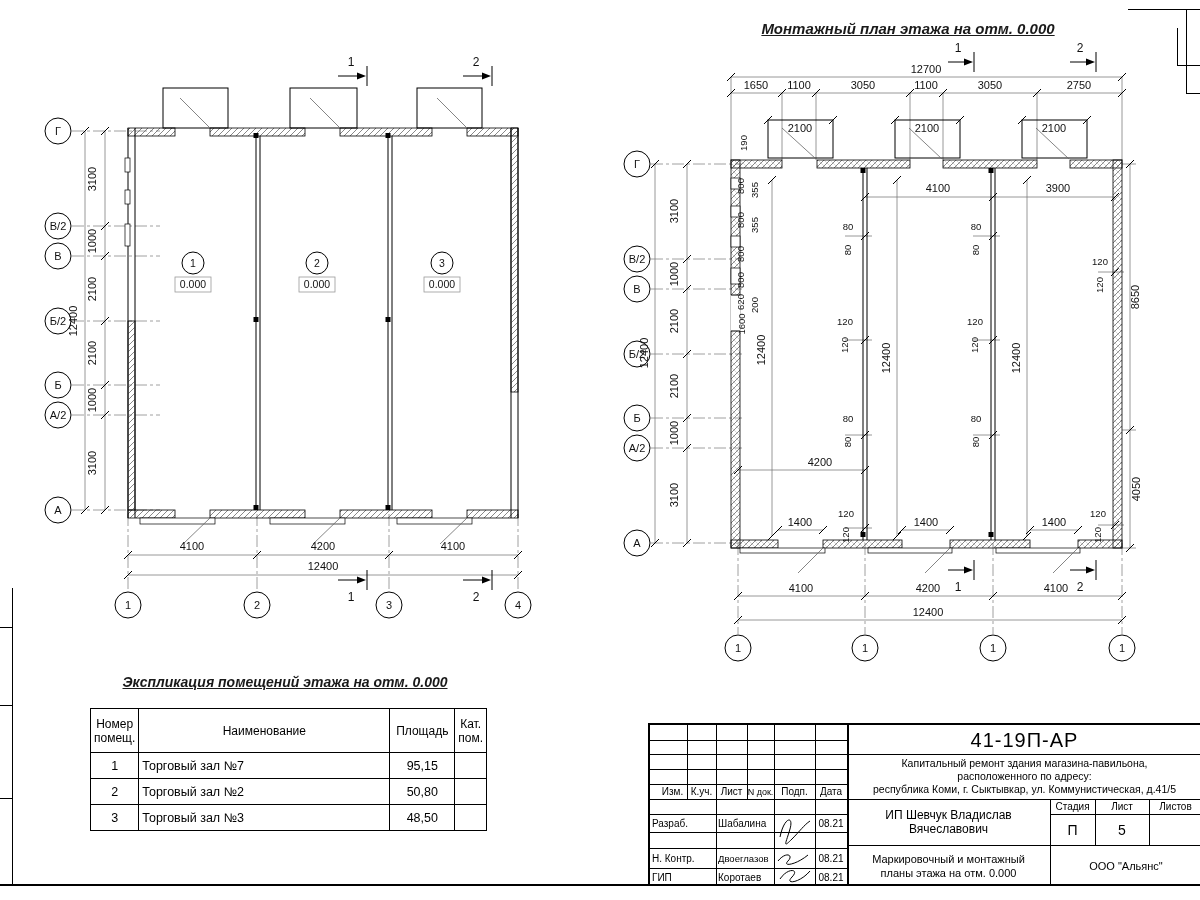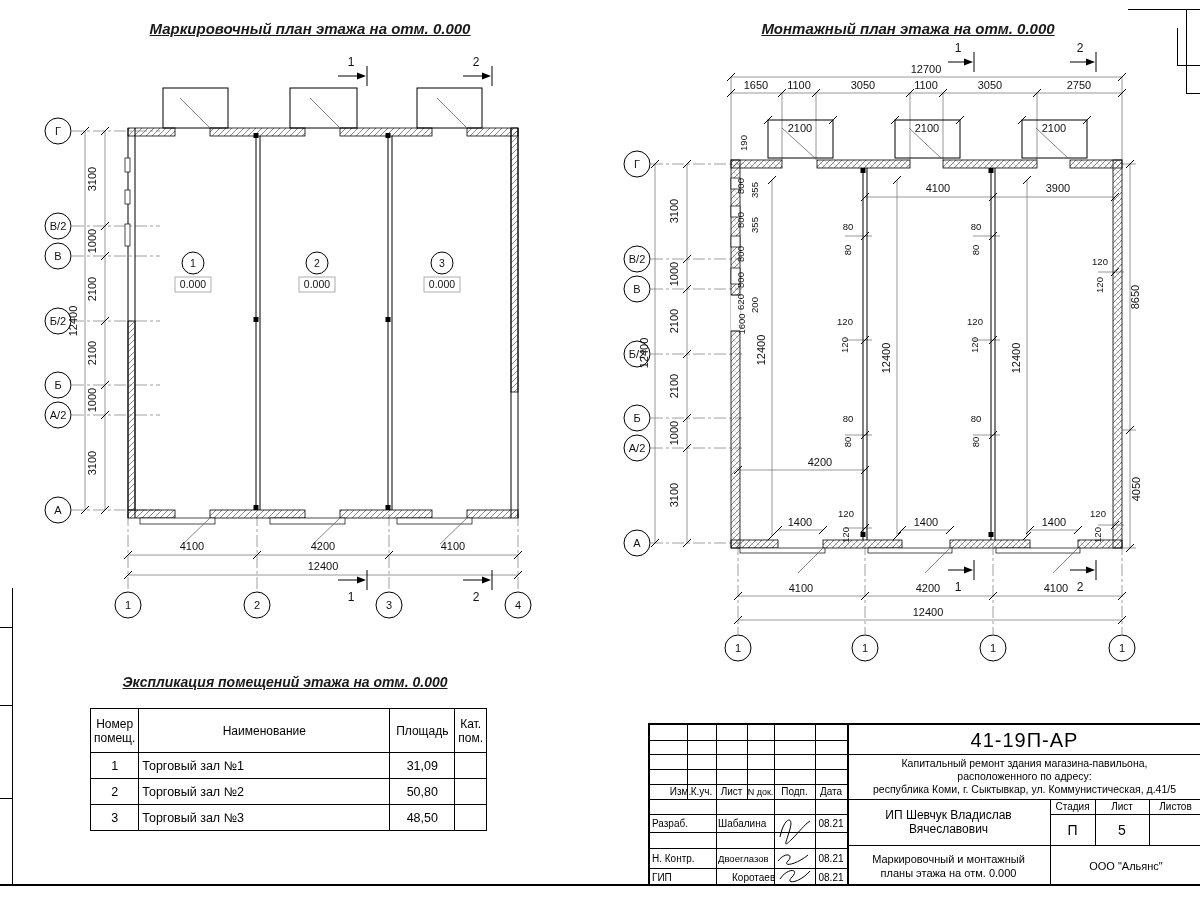--- a/index.html
+++ b/index.html
@@ -46,21 +46,20 @@
   <div class="frame-line" style="left:0;top:627px;width:12px;height:1px;"></div>
   <div class="frame-line" style="left:0;top:705px;width:12px;height:1px;"></div>
   <div class="frame-line" style="left:0;top:798px;width:12px;height:1px;"></div>
   <div class="frame-line" style="left:0;top:884px;width:1200px;height:2px;"></div>
   <div class="frame-line" style="left:1128px;top:9px;width:72px;height:1px;"></div>
   <div class="frame-line" style="left:1186px;top:9px;width:1px;height:84px;"></div>
   <div class="frame-line" style="left:1186px;top:93px;width:14px;height:1px;"></div>
   <div class="frame-line" style="left:1177px;top:28px;width:1px;height:37px;"></div>
   <div class="frame-line" style="left:1177px;top:65px;width:23px;height:1px;"></div>
 
-  <div class="plan-title" style="left:130px;top:20px;width:360px;">Маркировочный план этажа на отм. 0.000</div>
   <div class="plan-title" style="left:748px;top:20px;width:320px;">Монтажный план этажа на отм. 0.000</div>
 
   <svg style="left:20px;top:40px;" width="560" height="600" viewBox="0 0 560 600">
     <defs>
       <pattern id="hA" width="6" height="6" patternUnits="userSpaceOnUse">
         <path d="M0 6 L6 0" stroke="#555" stroke-width="0.7"></path>
       </pattern>
       <g id="tA">
           <line x1="-4" y1="4" x2="4" y2="-4" stroke="#000" stroke-width="1"></line>
         </g>
@@ -517,22 +516,22 @@
       </colgroup>
     <tbody>
         <tr style="height:44px">
       <th>Номер помещ.</th>
       <th>Наименование</th>
       <th>Площадь</th>
       <th>Кат. пом.</th>
     </tr>
     <tr style="height:26px">
       <td style="text-align:center">1</td>
-      <td>Торговый зал №1</td>
-      <td style="text-align:center">31,09</td>
+      <td>Торговый зал №7</td>
+      <td style="text-align:center">95,15</td>
       <td></td>
     </tr>
     <tr style="height:26px">
       <td style="text-align:center">2</td>
       <td>Торговый зал №2</td>
       <td style="text-align:center">50,80</td>
       <td></td>
     </tr>
     <tr style="height:26px">
       <td style="text-align:center">3</td>
@@ -568,35 +567,35 @@
     <div class="hl" style="left:0;top:143px;width:197px;"></div>
 
     <div class="cell" style="left:197px;top:2px;width:355px;height:26px;font-size:20px;letter-spacing:1px;">41-19П-АР</div>
 
     <div class="cell" style="left:197px;top:29px;width:355px;height:45px;flex-direction:column;font-size:10.5px;line-height:13px;">
       <div>Капитальный ремонт здания магазина-павильона,</div>
       <div>расположенного по адресу:</div>
       <div>республика Коми, г. Сыктывкар, ул. Коммунистическая, д.41/5</div>
     </div>
 
-    <div class="cell" style="left:12px;top:59px;width:37px;height:15px;">Изм.</div>
+    <div class="cell" style="left:4px;top:59px;width:37px;height:15px;">Изм.</div>
     <div class="cell" style="left:37px;top:59px;width:29px;height:15px;">К.уч.</div>
     <div class="cell" style="left:66px;top:59px;width:31px;height:15px;">Лист</div>
     <div class="cell" style="left:97px;top:59px;width:27px;height:15px;font-size:9px;">N док.</div>
     <div class="cell" style="left:124px;top:59px;width:41px;height:15px;">Подп.</div>
     <div class="cell" style="left:165px;top:59px;width:32px;height:15px;">Дата</div>
 
     <div class="cell" style="left:2px;top:89px;width:62px;height:18px;justify-content:flex-start;">Разраб.</div>
     <div class="cell" style="left:68px;top:89px;width:66px;height:18px;justify-content:flex-start;">Шабалина</div>
     <div class="cell" style="left:165px;top:89px;width:32px;height:18px;">08.21</div>
     <div class="cell" style="left:2px;top:123px;width:62px;height:20px;justify-content:flex-start;text-align:right;">Н. Контр.</div>
     <div class="cell" style="left:68px;top:123px;width:55px;height:20px;justify-content:flex-start;font-size:9.5px;">Двоеглазов</div>
     <div class="cell" style="left:165px;top:123px;width:32px;height:20px;">08.21</div>
     <div class="cell" style="left:2px;top:143px;width:62px;height:18px;justify-content:flex-start;">ГИП</div>
-    <div class="cell" style="left:68px;top:143px;width:55px;height:18px;justify-content:flex-start;padding-left:14px;">Коротаев</div>
+    <div class="cell" style="left:68px;top:143px;width:55px;height:18px;justify-content:flex-start;">Коротаев</div>
     <div class="cell" style="left:165px;top:143px;width:32px;height:18px;">08.21</div>
 
     <svg style="left:124px;top:84px;" width="41" height="77" viewBox="0 0 41 77">
       <path d="M6 28 C 10 8, 20 6, 16 20 C 12 34, 8 40, 18 30 C 26 22, 30 16, 36 12" stroke="#000" fill="none" stroke-width="1"></path>
       <path d="M4 52 C 12 42, 20 46, 14 52 C 8 58, 22 56, 34 46" stroke="#000" fill="none" stroke-width="1"></path>
       <path d="M6 70 C 14 58, 26 60, 18 68 C 10 76, 26 74, 36 62" stroke="#000" fill="none" stroke-width="1"></path>
     </svg>
 
     <div class="cell" style="left:197px;top:74px;width:203px;height:46px;font-size:12px;padding:0 18px;box-sizing:border-box;">ИП Шевчук Владислав Вячеславович</div>
 

